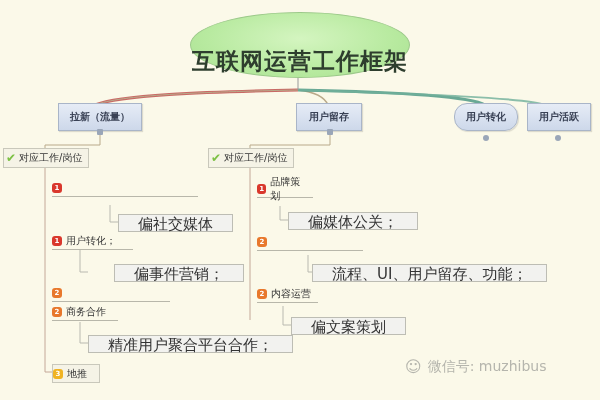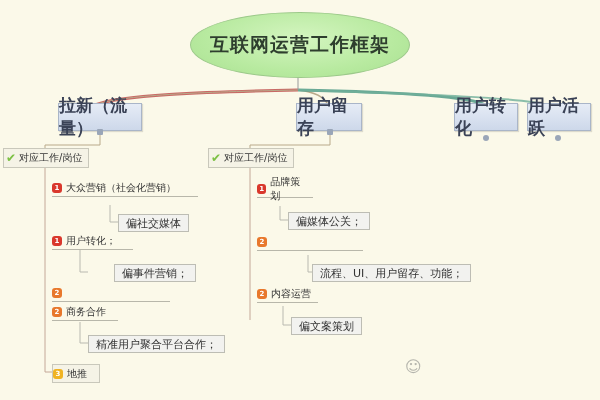--- a/index.html
+++ b/index.html
@@ -8,29 +8,29 @@
     background:#fbf9e9;
     font-family:"DejaVu Sans", "Liberation Sans", sans-serif;
     color:#333;
   }
   svg.lines { position:absolute; left:0; top:0; }
   .root {
     position:absolute; left:190px; top:12px; width:218px; height:64px;
     border-radius:50%;
     background:radial-gradient(ellipse at 50% 40%, #d4f5c0 0%, #b8eaa0 60%, #a8e090 100%);
     border:1px solid #9cc98a;
-    display:flex; align-items:center; justify-content:center;
-    font-size:19px; font-weight:bold; color:#2e3e2e; letter-spacing:1px;
+    display:flex; align-items:flex-end; justify-content:center;
+    font-size:23px; font-weight:bold; color:#2e3e2e; letter-spacing:1px;
   }
   .main-node {
     position:absolute; height:26px;
     background:linear-gradient(#e6ecf6, #cdd8ea);
     border:1px solid #a9b5c8;
     display:flex; align-items:center; justify-content:center;
-    font-size:17px; font-weight:bold; color:#3a4256;
+    font-size:10px; font-weight:bold; color:#3a4256;
     box-shadow:1px 1px 1px rgba(0,0,0,0.12);
   }
   .collapse-dot {
     position:absolute; width:6px; height:6px; background:#9aa6b8; border-radius:1px;
   }
   .role-node {
     position:absolute; height:18px; padding:0 6px 0 2px;
     background:#f5f3e6; border:1px solid #c9c8bb;
     display:flex; align-items:center; font-size:10px; color:#333;
   }
@@ -41,23 +41,23 @@
   }
   .pri {
     width:10px; height:10px; border-radius:3px; margin-right:4px;
     color:#fff; font-size:7px; font-weight:bold; display:inline-flex;
     align-items:center; justify-content:center;
   }
   .p1 { background:#d9382c; }
   .p2 { background:#e8782c; }
   .p3 { background:#f0b323; }
   .note {
-    position:absolute; height:16px; padding:0 7px;
+    position:absolute; height:16px; padding:0 19px;
     background:#f2f2ef; border:1px solid #bdbdb4;
-    display:flex; align-items:flex-end; font-size:11px; color:#333;
+    display:flex; align-items:flex-start; font-size:15px; color:#333;
   }
   .watermark {
     position:absolute; left:405px; top:357px; font-size:14px; color:#b5b5ad;
     display:flex; align-items:center;
   }
 </style>
 </head>
 <body>
 
 <svg class="lines" width="600" height="400">
@@ -90,38 +90,37 @@
 <div class="main-node" style="left:58px;top:103px;width:82px;">
   <span>拉新（流量）</span>
 </div>
 <div class="collapse-dot" style="left:97px;top:129px;"></div>
 
 <div class="main-node" style="left:296px;top:103px;width:64px;">
   <span>用户留存</span>
 </div>
 <div class="collapse-dot" style="left:327px;top:129px;"></div>
 
-<div class="main-node" style="left:454px;top:103px;width:62px;">
+<div class="main-node" style="left:454px;top:103px;width:62px;border-radius:13px;">
   <span>用户转化</span>
 </div>
 <div class="collapse-dot" style="left:483px;top:135px;border-radius:50%;"></div>
 
 <div class="main-node" style="left:527px;top:103px;width:62px;">
   <span>用户活跃</span>
 </div>
 <div class="collapse-dot" style="left:555px;top:135px;border-radius:50%;"></div>
 
 <div class="role-node" style="left:3px;top:148px;">
   <span class="check">✔</span>
   <span>对应工作/岗位</span>
 </div>
 
 <div class="item" style="left:52px;top:180px;width:140px;">
   <span class="pri p1">1</span>
-  <span>大众营销（社会化营销）</span>
 </div>
 <div class="note" style="left:118px;top:214px;">
   <span>偏社交媒体</span>
 </div>
 
 <div class="item" style="left:52px;top:233px;width:75px;">
   <span class="pri p1">1</span>
   <span>用户转化；</span>
 </div>
 <div class="note" style="left:88px;top:264px;margin-left:26px;">
@@ -168,13 +167,14 @@
 <div class="item" style="left:257px;top:286px;width:55px;">
   <span class="pri p2">2</span>
   <span>内容运营</span>
 </div>
 <div class="note" style="left:291px;top:317px;">
   <span>偏文案策划</span>
 </div>
 
 <div class="watermark">
   <span style="font-size:16px;margin-right:6px;">☺</span>
+  <span>微信号: muzhibus</span>
 </div>
 
 </body></html>

